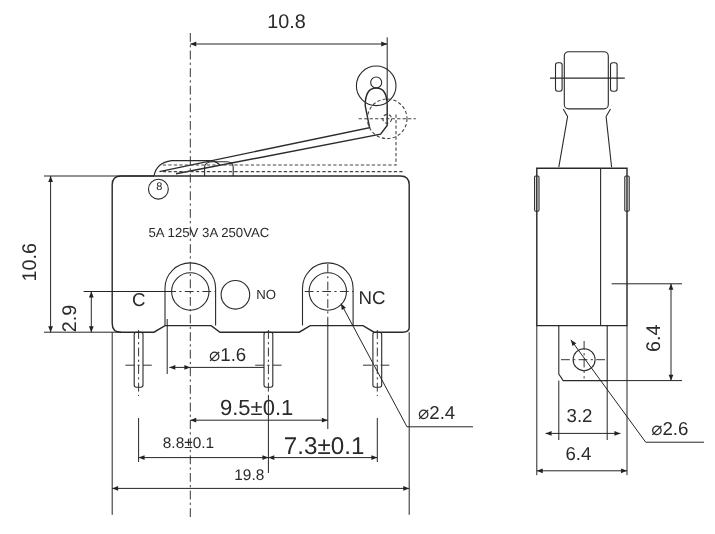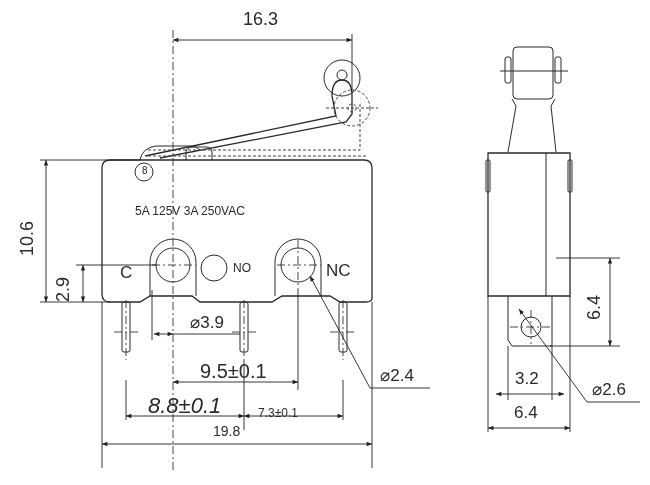--- a/index.html
+++ b/index.html
@@ -129,26 +129,26 @@
     <line class="dim" x1="587" y1="402" x2="640" y2="402"></line>
   </g>
 </svg>
 
 <span class="lbl" style="left:142px;top:166px;font-size:10px;">8</span>
 <span class="lbl" style="left:135px;top:205px;font-size:12px;">5A 125V 3A 250VAC</span>
 <span class="lbl" style="left:120px;top:264px;font-size:17px;">C</span>
 <span class="lbl" style="left:233px;top:262px;font-size:12px;">NO</span>
 <span class="lbl" style="left:326px;top:262px;font-size:17px;">NC</span>
 
-<span class="lbl" style="left:243px;top:10px;font-size:18px;">16.3</span>
+<span class="lbl" style="left:243px;top:10px;font-size:18px;">10.8</span>
 <span class="lbl rot" style="left:18px;top:256px;font-size:18px;transform:rotate(-90deg);">10.6</span>
 <span class="lbl rot" style="left:54px;top:302px;font-size:18px;transform:rotate(-90deg);">2.9</span>
-<span class="lbl" style="left:190px;top:314px;font-size:17px;">⌀3.9</span>
+<span class="lbl" style="left:190px;top:314px;font-size:17px;">⌀1.6</span>
 <span class="lbl" style="left:200px;top:361px;font-size:20px;">9.5±0.1</span>
-<span class="lbl" style="left:148px;top:395px;font-size:22px;font-style:italic;">8.8±0.1</span>
-<span class="lbl" style="left:258px;top:395px;font-size:12px;margin-top:12px;">7.3±0.1</span>
+<span class="lbl" style="left:148px;top:395px;font-size:14px;">8.8±0.1</span>
+<span class="lbl" style="left:258px;top:395px;font-size:22px;">7.3±0.1</span>
 <span class="lbl" style="left:213px;top:424px;font-size:14px;">19.8</span>
 <span class="lbl" style="left:380px;top:367px;font-size:17px;">⌀2.4</span>
 
 <span class="lbl rot" style="left:585px;top:320px;font-size:18px;transform:rotate(-90deg);">6.4</span>
 <span class="lbl" style="left:515px;top:370px;font-size:17px;">3.2</span>
 <span class="lbl" style="left:514px;top:404px;font-size:17px;">6.4</span>
 <span class="lbl" style="left:592px;top:381px;font-size:17px;">⌀2.6</span>
 
 </body></html>

